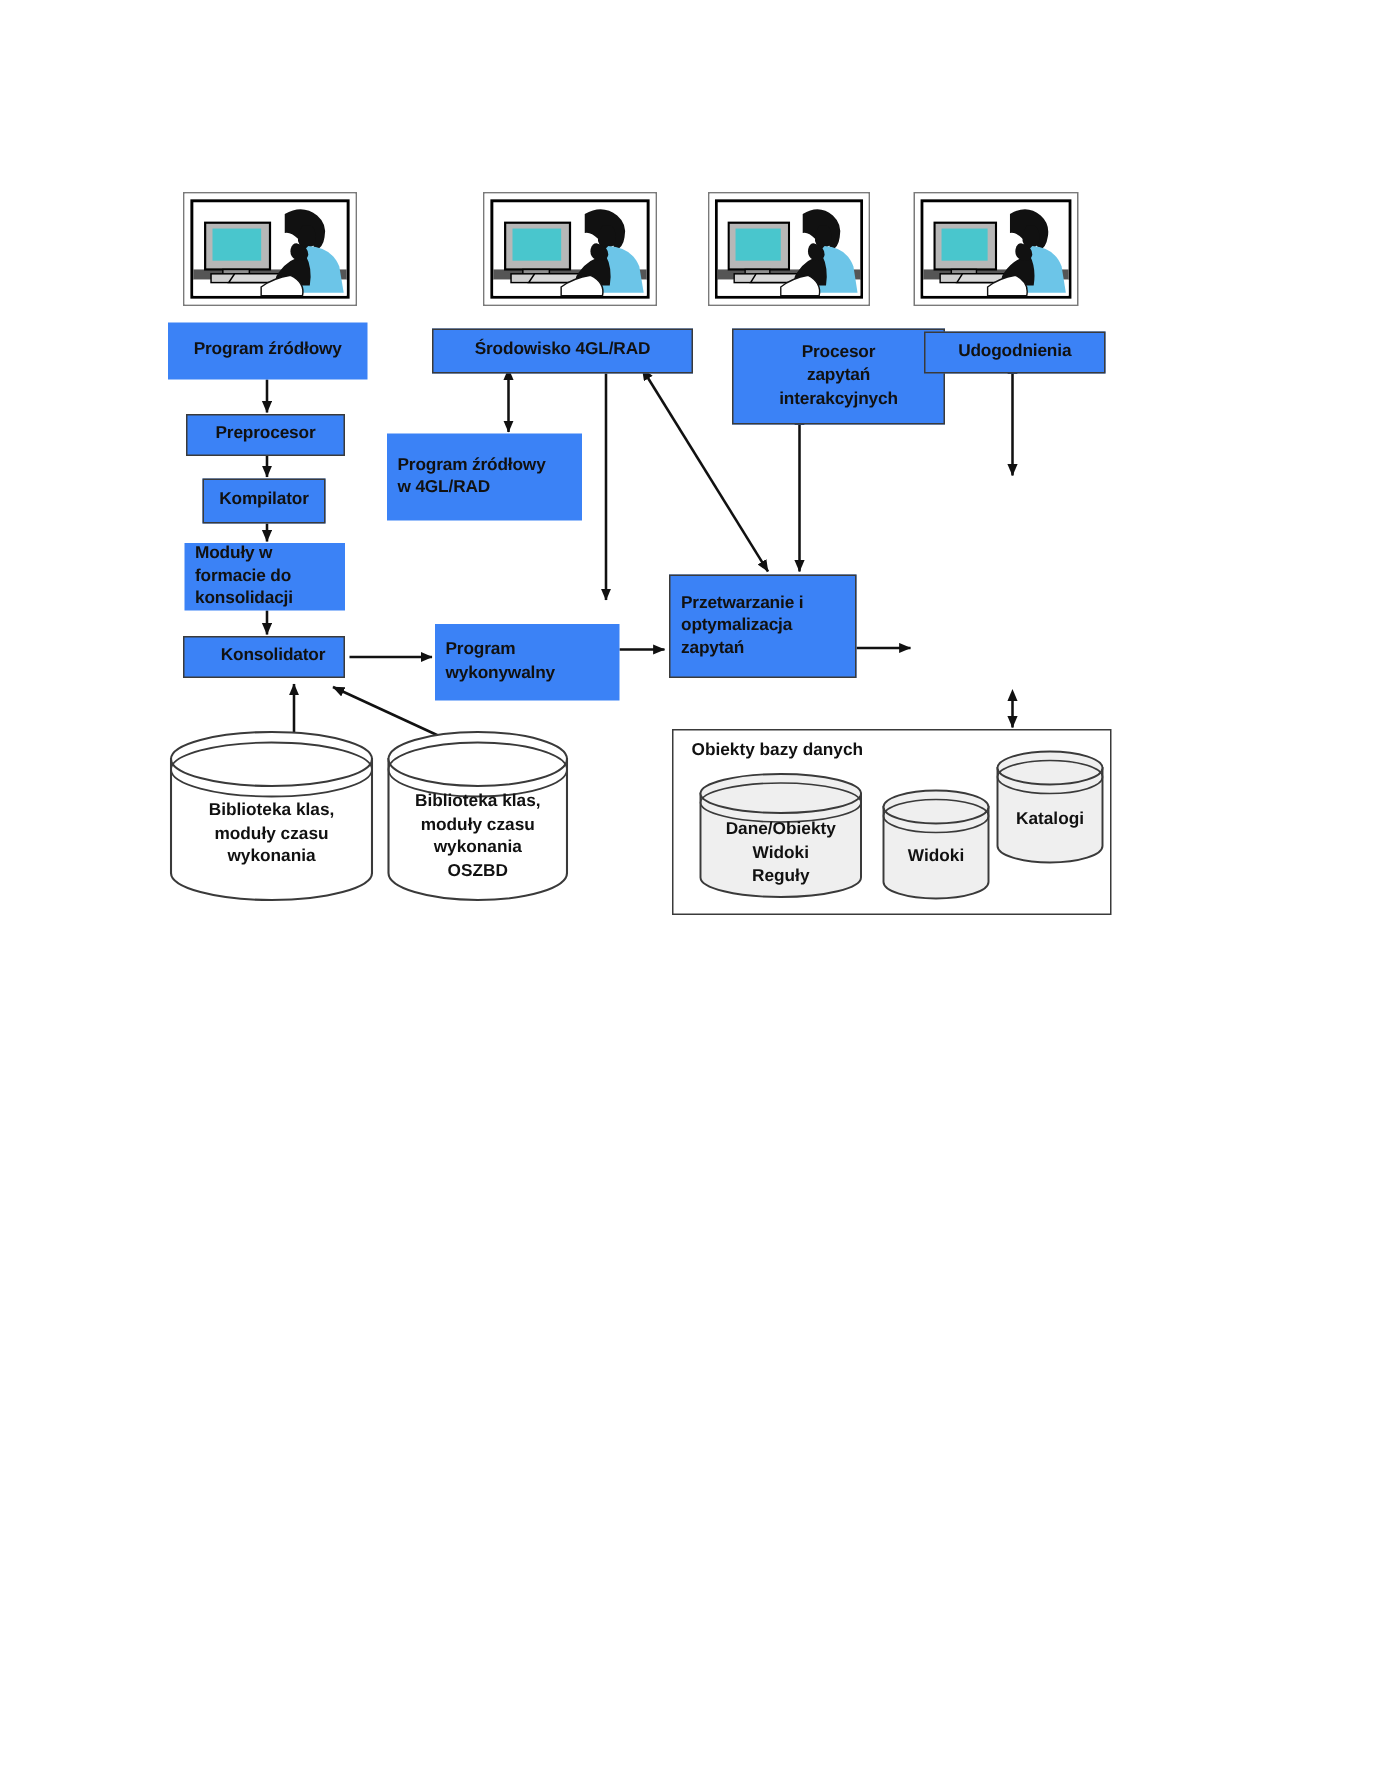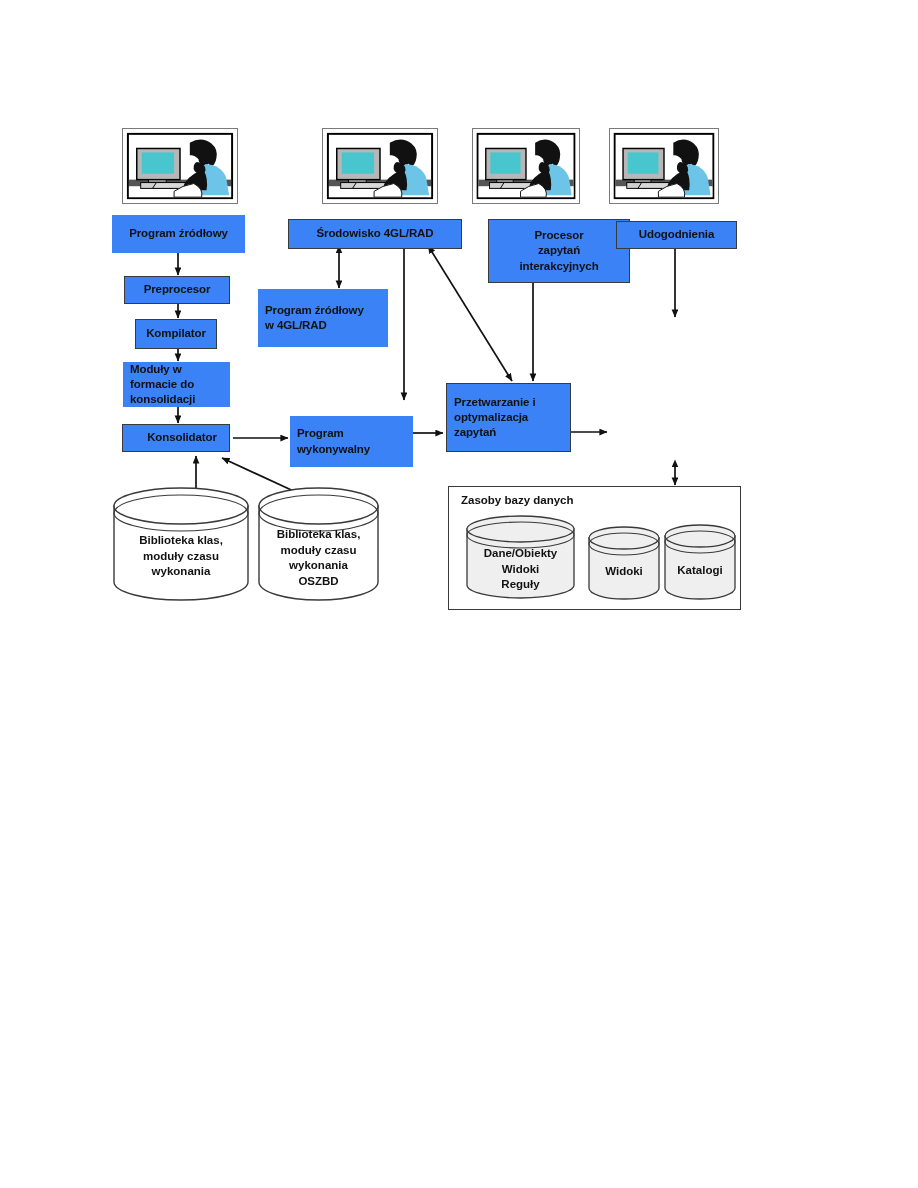--- a/index.html
+++ b/index.html
@@ -309,21 +309,21 @@
       <ellipse cx="60.5" cy="19" rx="59.5" ry="18" fill="#ffffff" stroke="#3a3a3a" stroke-width="1.4"></ellipse>
       <ellipse cx="60.5" cy="26" rx="59.5" ry="18" fill="none" stroke="#3a3a3a" stroke-width="1.2"></ellipse>
     </svg>
     <div class="cyl-label" style="top:40px;">Biblioteka klas,
 moduły czasu
 wykonania
 OSZBD</div>
   </div>
 
   <div class="panel" style="left:448px; top:486px; width:293px; height:124px;"></div>
-  <div class="panel-title" style="left:461px; top:494px;">Zasoby bazy danych</div>
+  <div class="panel-title" style="left:461px; top:494px;">Obiekty bazy danych</div>
 
   <div class="cyl" style="left:466px; top:515px; width:109px; height:85px;">
     <svg viewBox="0 0 109 85" preserveAspectRatio="none">
       <path d="M1 14 L1 70 A53.5 13 0 0 0 108 70 L108 14 Z" fill="#efefef" stroke="#3a3a3a" stroke-width="1.3"></path>
       <ellipse cx="54.5" cy="14" rx="53.5" ry="13" fill="#efefef" stroke="#3a3a3a" stroke-width="1.3"></ellipse>
       <ellipse cx="54.5" cy="20" rx="53.5" ry="13" fill="none" stroke="#3a3a3a" stroke-width="1.1"></ellipse>
     </svg>
     <div class="cyl-label" style="top:31px;">Dane/Obiekty
 Widoki
 Reguły</div>
@@ -331,21 +331,21 @@
 
   <div class="cyl" style="left:588px; top:526px; width:72px; height:74px;">
     <svg viewBox="0 0 72 74" preserveAspectRatio="none">
       <path d="M1 12 L1 62 A35 11 0 0 0 71 62 L71 12 Z" fill="#efefef" stroke="#3a3a3a" stroke-width="1.3"></path>
       <ellipse cx="36" cy="12" rx="35" ry="11" fill="#efefef" stroke="#3a3a3a" stroke-width="1.3"></ellipse>
       <ellipse cx="36" cy="18" rx="35" ry="11" fill="none" stroke="#3a3a3a" stroke-width="1.1"></ellipse>
     </svg>
     <div class="cyl-label" style="top:38px;">Widoki</div>
   </div>
 
-  <div class="cyl" style="left:664px; top:524px; width:72px; height:76px;">
+  <div class="cyl" style="left:664px; top:500px; width:72px; height:76px;">
     <svg viewBox="0 0 72 76" preserveAspectRatio="none">
       <path d="M1 12 L1 64 A35 11 0 0 0 71 64 L71 12 Z" fill="#efefef" stroke="#3a3a3a" stroke-width="1.3"></path>
       <ellipse cx="36" cy="12" rx="35" ry="11" fill="#efefef" stroke="#3a3a3a" stroke-width="1.3"></ellipse>
       <ellipse cx="36" cy="18" rx="35" ry="11" fill="none" stroke="#3a3a3a" stroke-width="1.1"></ellipse>
     </svg>
     <div class="cyl-label" style="top:39px;">Katalogi</div>
   </div>
 
 </div>
 

